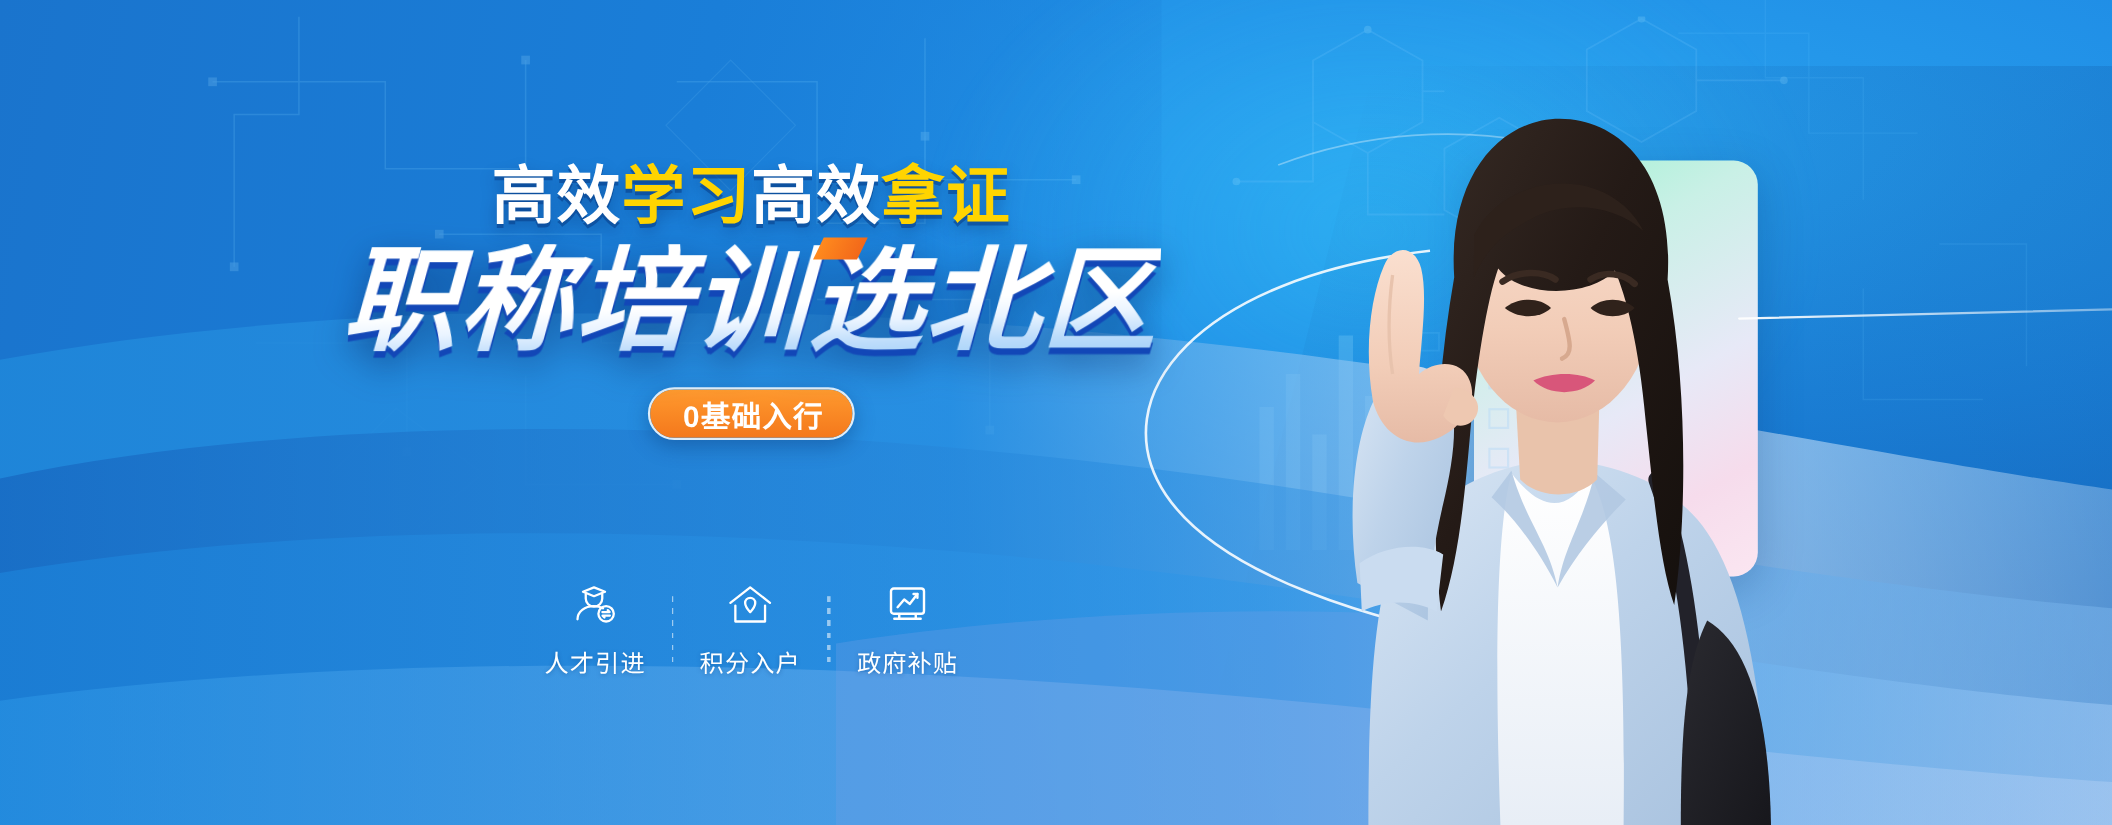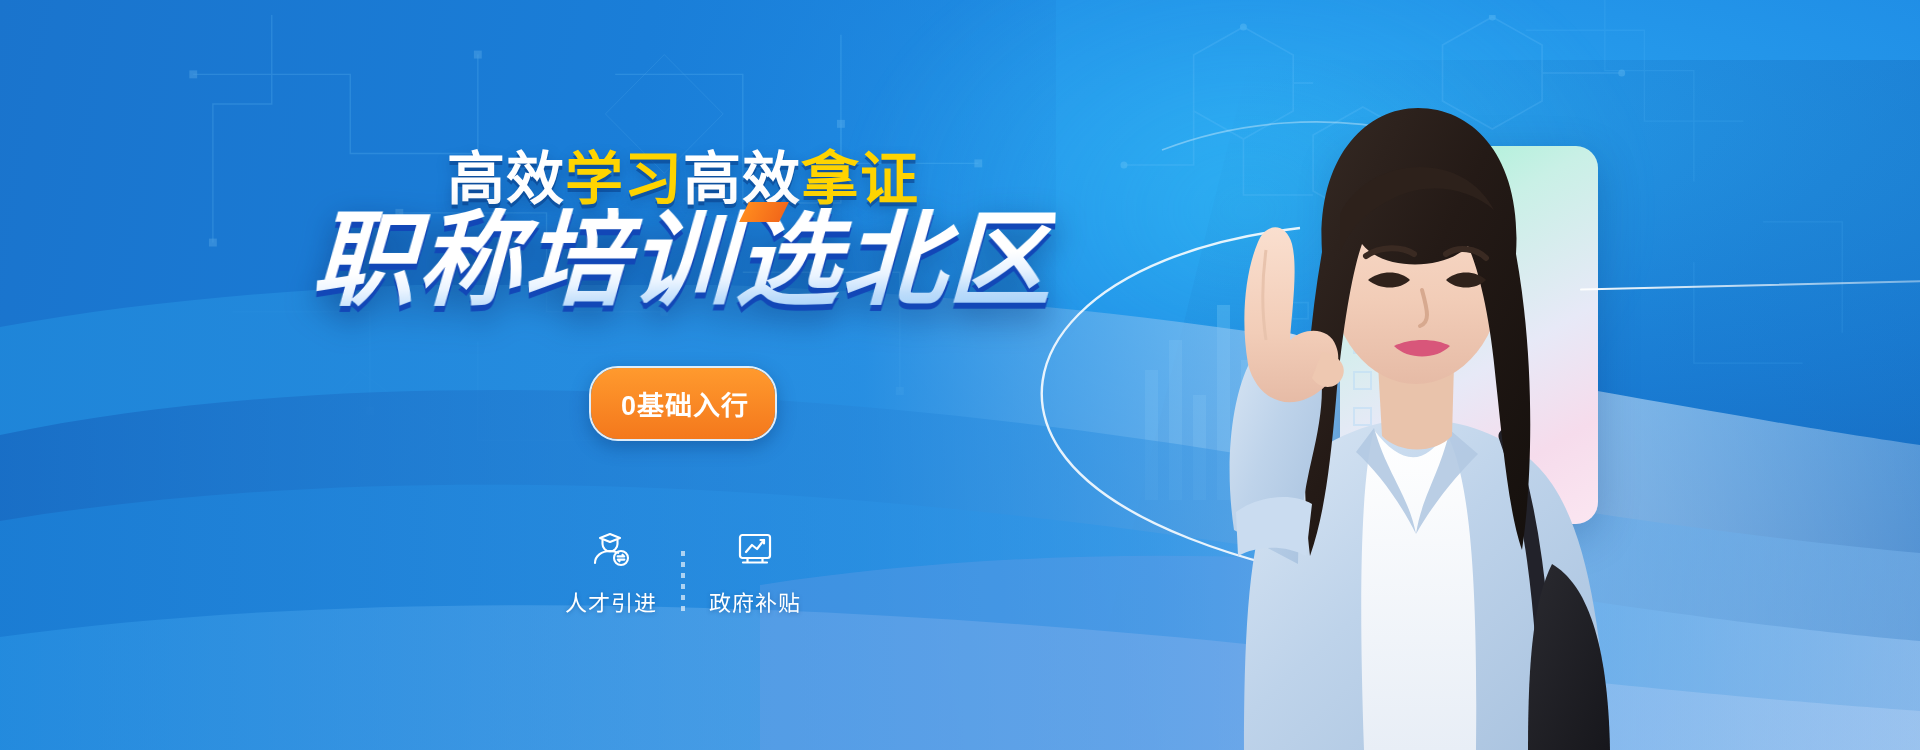--- a/index.html
+++ b/index.html
@@ -65,20 +65,21 @@
     text-align:center;
     z-index:20;
   }
 
   .subline{
     font-size:58px;
     font-weight:bold;
     letter-spacing:1px;
     line-height:1;
     white-space:nowrap;
+    margin-bottom:14px;
     text-shadow:0 4px 0 rgba(8,60,135,.55), 0 7px 14px rgba(5,40,100,.35);
   }
   .subline .w{color:#ffffff;}
   .subline .y{color:#ffd400;}
 
   .headline{
     position:relative;
     font-size:104px;
     font-weight:bold;
     letter-spacing:2px;
@@ -101,26 +102,25 @@
     width:40px;height:20px;
     background:linear-gradient(90deg,#ff8a1e,#f2681a);
     transform:skewX(-26deg);
     z-index:2;
   }
 
   
   .badge{
     display:inline-flex;
     align-items:stretch;
-    height:75px;
+    height:48px;
     border-radius:29px;
     overflow:hidden;
     border:2px solid rgba(255,255,255,.85);
     box-shadow:0 6px 18px rgba(5,45,105,.35);
-    margin-top:28px;
   }
   .badge-left{
     display:flex;align-items:center;justify-content:center;
     padding:0 26px 0 30px;
     background:linear-gradient(180deg,#ff9a2e 0%,#f4781c 100%);
     color:#fff;font-size:27px;font-weight:bold;letter-spacing:1px;
     white-space:nowrap;
   }
   .badge-right{
     display:flex;align-items:center;justify-content:center;
@@ -129,21 +129,21 @@
     color:#fff;font-size:27px;font-weight:bold;letter-spacing:1px;
     white-space:nowrap;
   }
 
   
   .features{
     position:absolute;
     left:268px;top:528px;
     width:830px;
     display:flex;
-    align-items:flex-end;
+    align-items:center;
     justify-content:center;
     z-index:20;
   }
   .feature{
     width:140px;
     display:flex;flex-direction:column;align-items:center;
     cursor:pointer;
   }
   .feature .ic{height:44px;display:flex;align-items:center;justify-content:center;}
   .feature .lbl{
@@ -441,20 +441,30 @@
           <path d="M6 35 c0-7 6.5-12 15-12 c3 0 5.8 .7 8.2 1.9"></path>
           <circle cx="32" cy="30" r="7"></circle>
           <path d="M28.6 28.4 h6.6 l-1.7-1.7 M35.4 31.6 h-6.6 l1.7 1.7"></path>
         </svg>
       </span>
       <span class="lbl">人才引进</span>
     </div>
 
     <span class="fdiv"></span>
 
+    <div class="feature">
+      <span class="ic">
+        <svg width="44" height="44" viewBox="0 0 44 44" fill="none" stroke="#ffffff" stroke-width="2.1" stroke-linecap="round" stroke-linejoin="round">
+          <path d="M4 20 L22 6 L40 20"></path>
+          <path d="M8.5 22.5 V37 h27 V22.5"></path>
+          <path d="M22 15.5 a4.6 4.6 0 0 1 4.6 4.6 c0 3.3-4.6 8.4-4.6 8.4 s-4.6-5.1-4.6-8.4 A4.6 4.6 0 0 1 22 15.5 Z"></path>
+        </svg>
+      </span>
+      <span class="lbl">积分入户</span>
+    </div>
 
     <span class="fdiv"></span>
 
 
     <span class="fdiv"></span>
 
 
     <span class="fdiv"></span>
 
     <div class="feature">

